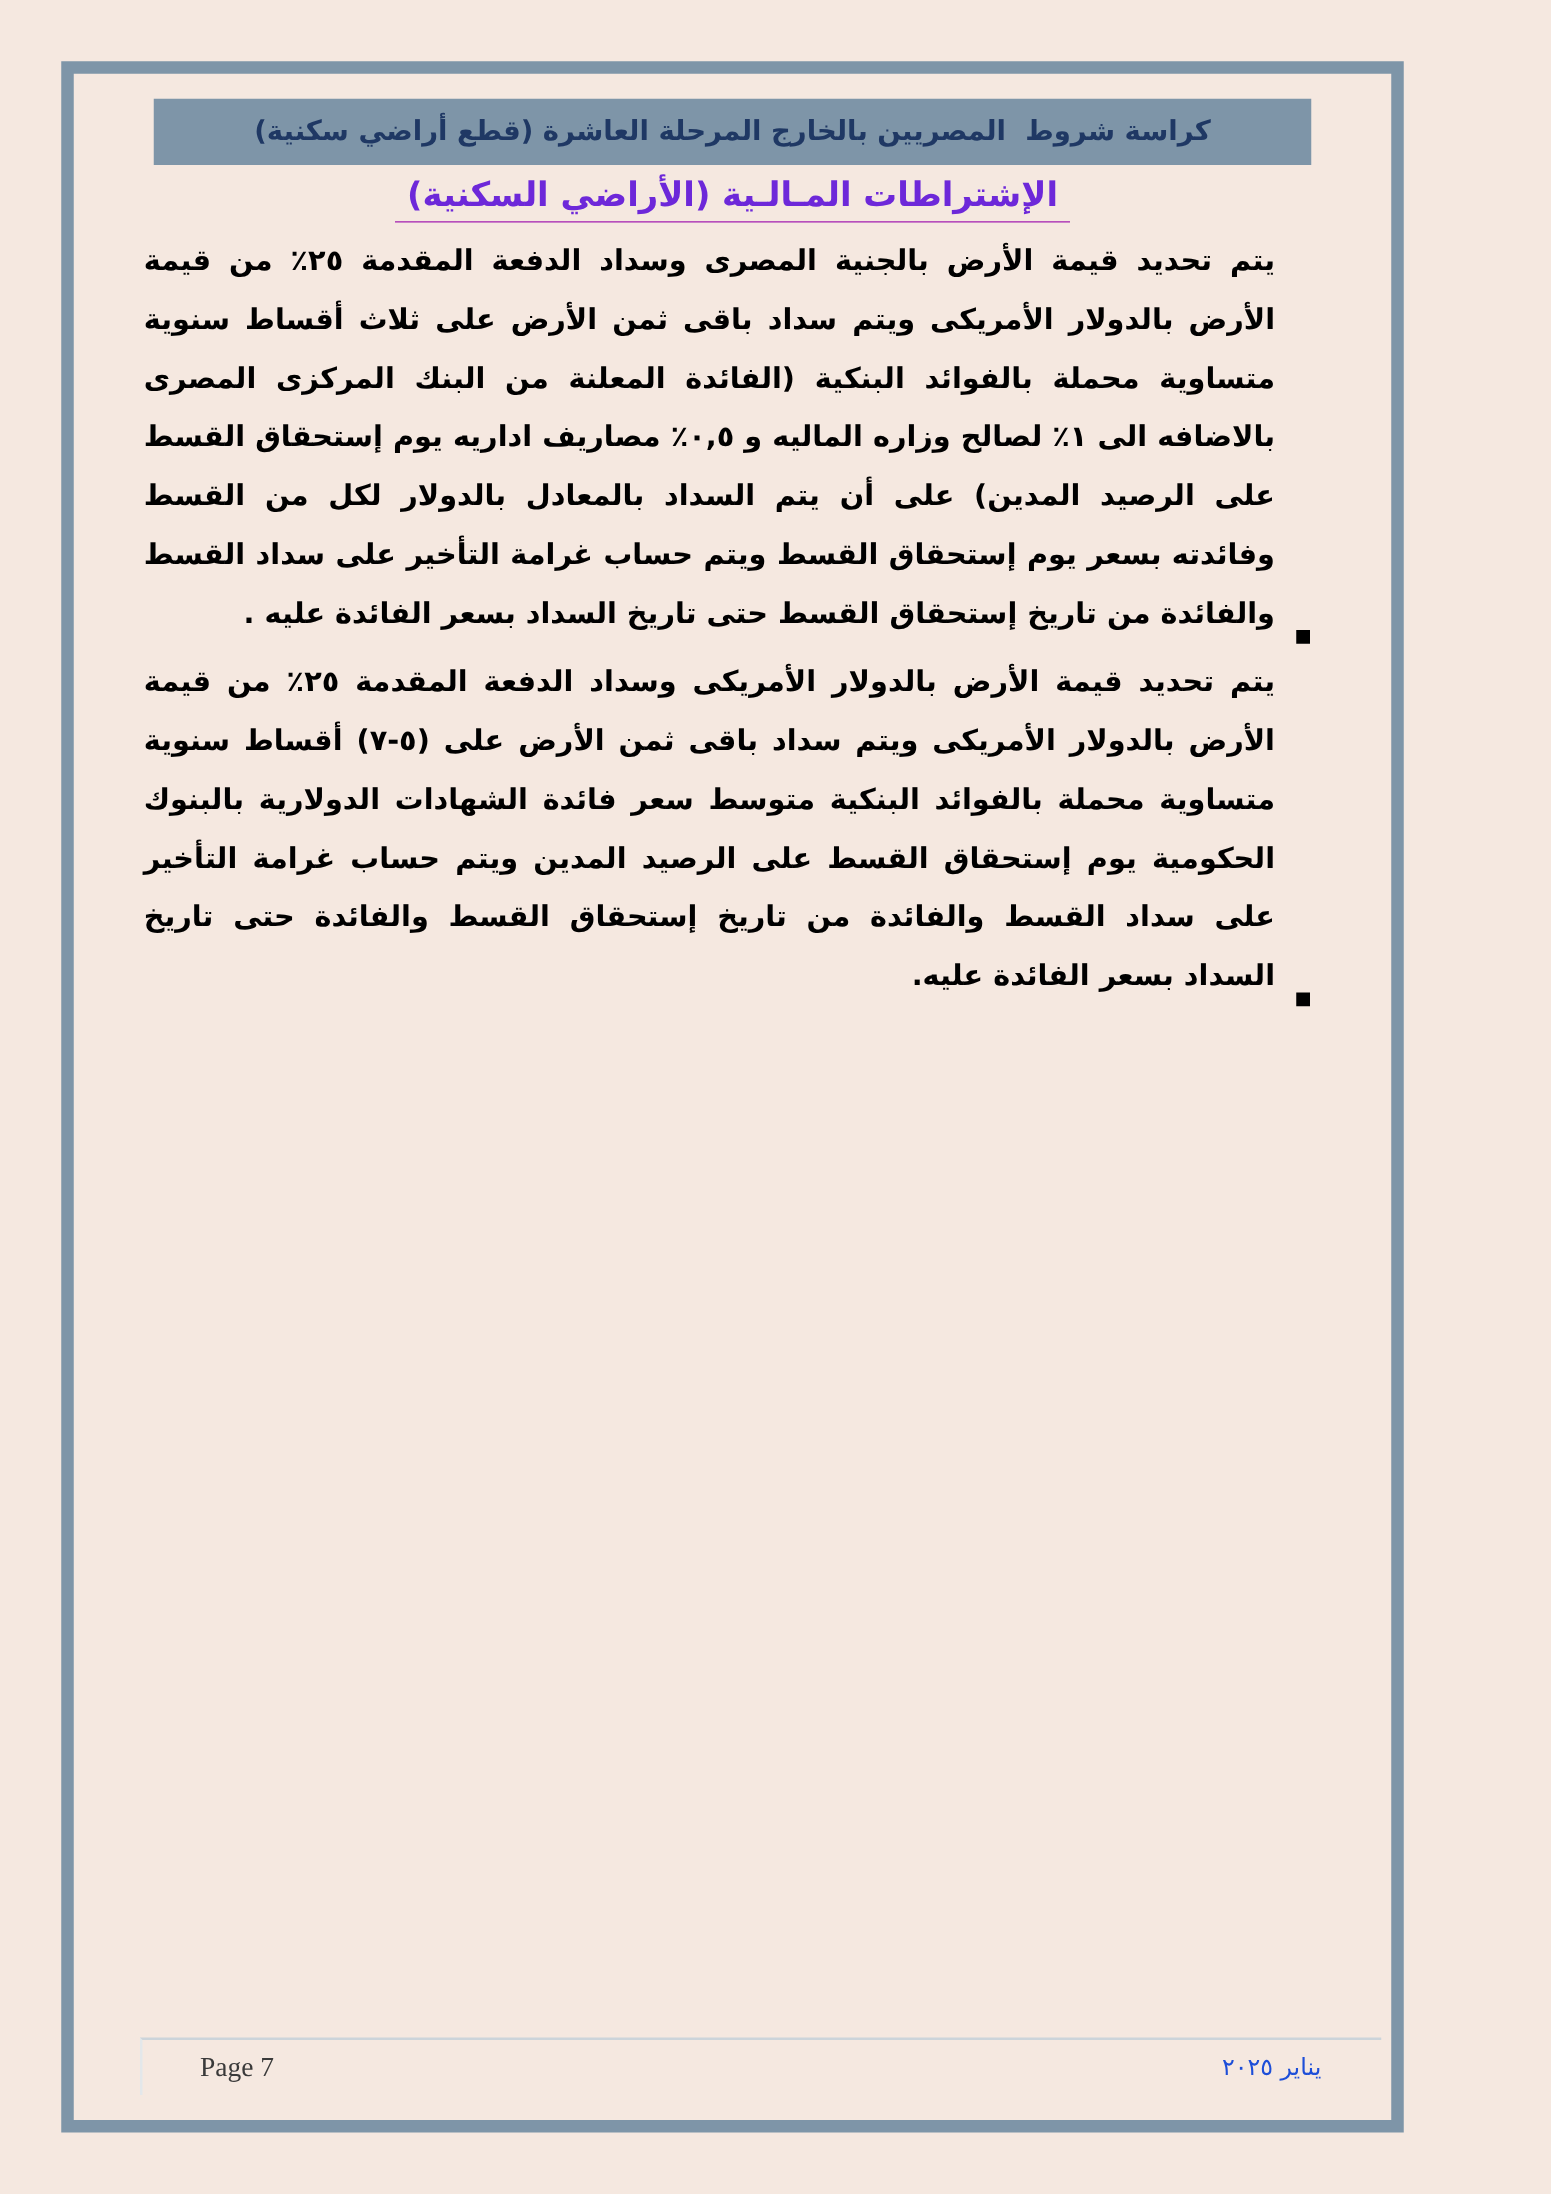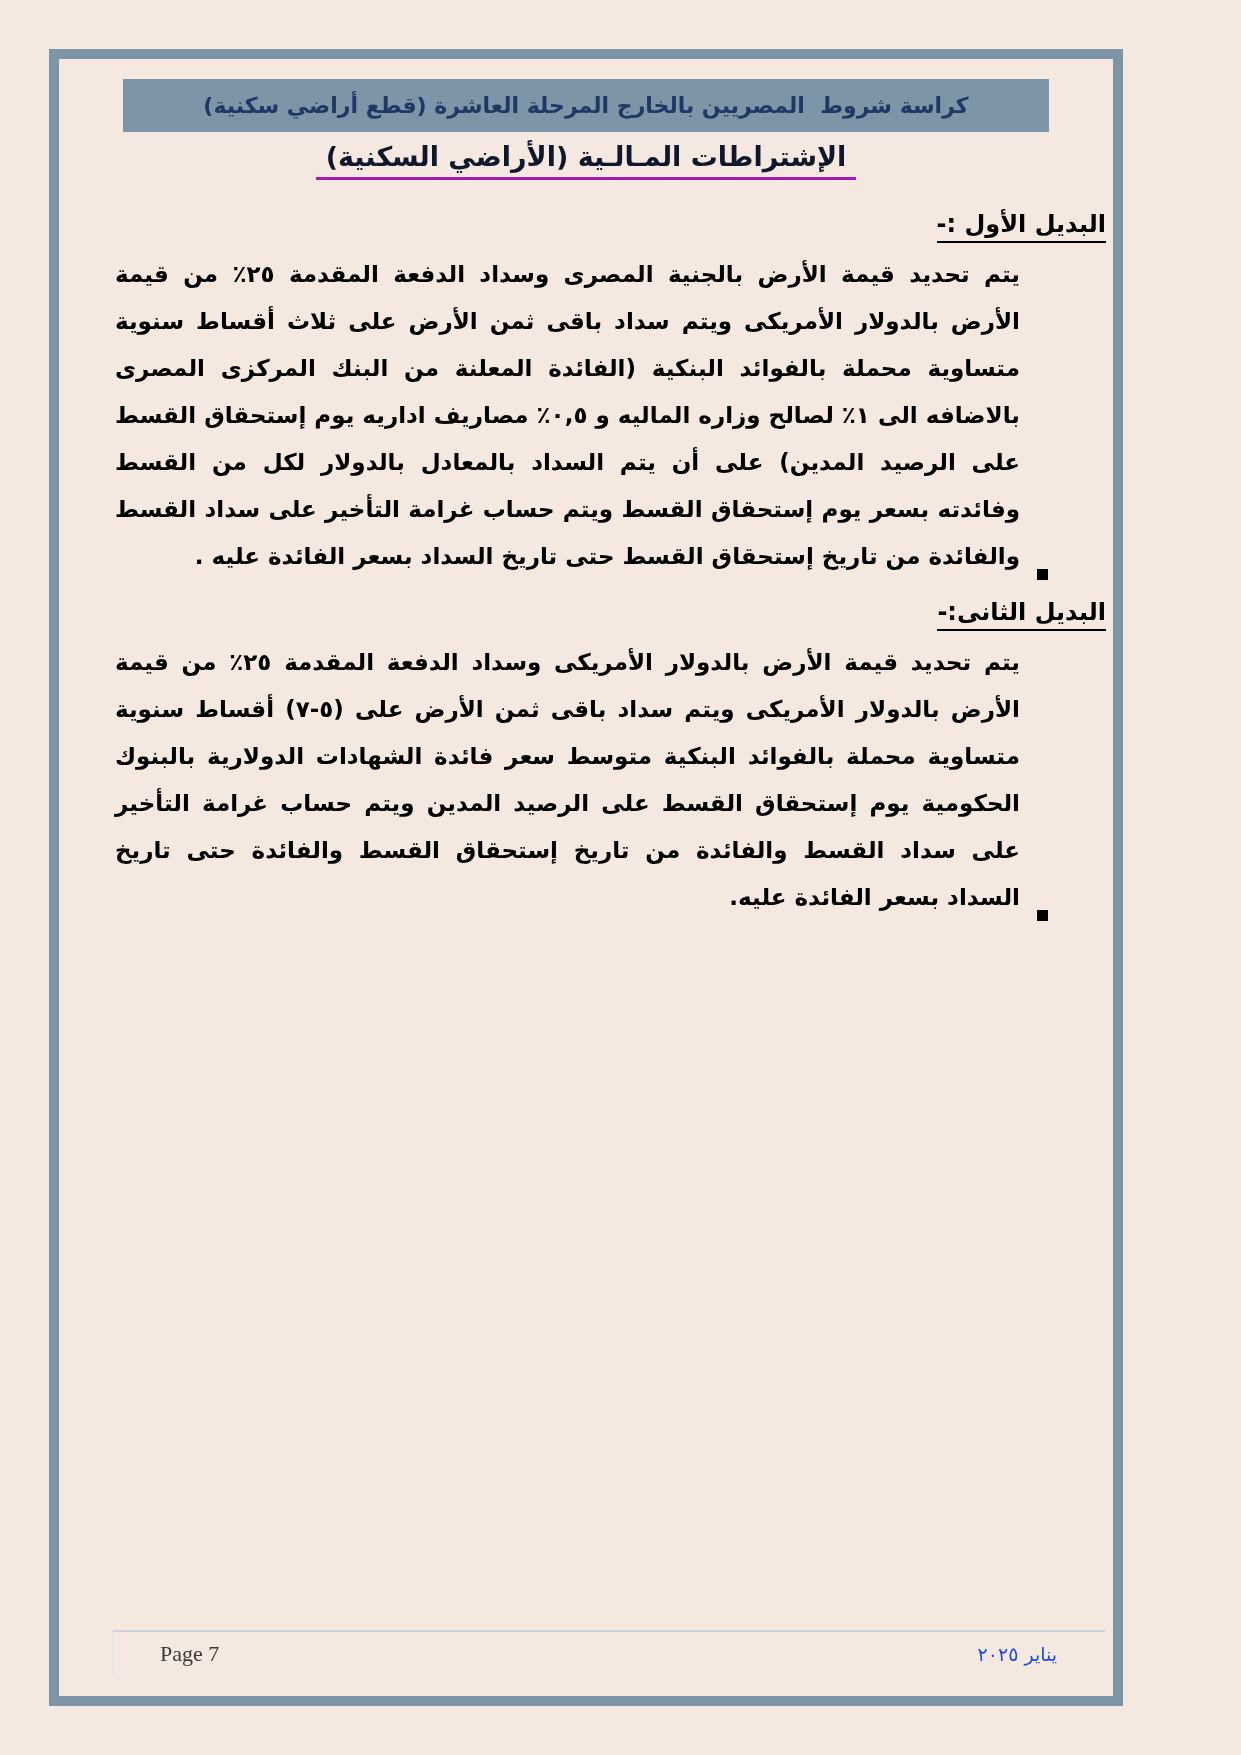--- a/index.html
+++ b/index.html
@@ -24,22 +24,22 @@
     display:flex;align-items:center;justify-content:center;
   }
   .header-bar span{
     color:#1f3864;font-size:22px;font-weight:bold;
     white-space:pre-wrap;direction:rtl;
   }
   
   .doc-title{text-align:center;margin-top:9px;direction:rtl;}
   .doc-title span{
     display:inline-block;
-    color:#0f172a;font-size:27px;font-weight:bold;
-    border-bottom:3px solid #a21caf;
+    color:#6d28d9;font-size:27px;font-weight:bold;
+    border-bottom:1px solid #a21caf;
     padding:0 10px 5px 10px;
   }
   
   .main-heading{direction:rtl;text-align:right;margin:26px 7px 0 0;}
   .main-heading span{
     display:inline-block;
     color:#1f3864;font-size:29px;font-weight:bold;
     border-bottom:4px solid #2e4e7e;
     padding-bottom:8px;
   }
@@ -96,31 +96,25 @@
     <span>كراسة شروط  المصريين بالخارج المرحلة العاشرة (قطع أراضي سكنية)</span>
   </div>
 
   <div class="doc-title">
     <span>الإشتراطات المـالـية (الأراضي السكنية)</span>
   </div>
 
 
   <div class="content">
 
-    <div class="alt-heading">
-      <span>البديل الأول :-</span>
-    </div>
     <div class="bullet inner">
       <span class="marker"></span>
       <div class="btext">يتم تحديد قيمة الأرض بالجنية المصرى وسداد الدفعة المقدمة ٢٥٪ من قيمة الأرض بالدولار الأمريكى ويتم سداد باقى ثمن الأرض على ثلاث أقساط سنوية متساوية محملة بالفوائد البنكية (الفائدة المعلنة من البنك المركزى المصرى بالاضافه الى ١٪ لصالح وزاره الماليه و ٠,٥٪ مصاريف اداريه يوم إستحقاق القسط على الرصيد المدين) على أن يتم السداد بالمعادل بالدولار لكل من القسط وفائدته بسعر يوم إستحقاق القسط ويتم حساب غرامة التأخير على سداد القسط والفائدة من تاريخ إستحقاق القسط حتى تاريخ السداد بسعر الفائدة عليه .</div>
     </div>
 
-    <div class="alt-heading alt2">
-      <span>البديل الثانى:-</span>
-    </div>
     <div class="bullet inner">
       <span class="marker"></span>
       <div class="btext">يتم تحديد قيمة الأرض بالدولار الأمريكى وسداد الدفعة المقدمة ٢٥٪ من قيمة الأرض بالدولار الأمريكى ويتم سداد باقى ثمن الأرض على (٥-٧) أقساط سنوية متساوية محملة بالفوائد البنكية متوسط سعر فائدة الشهادات الدولارية بالبنوك الحكومية يوم إستحقاق القسط على الرصيد المدين ويتم حساب غرامة التأخير على سداد القسط والفائدة من تاريخ إستحقاق القسط والفائدة حتى تاريخ السداد بسعر الفائدة عليه.</div>
     </div>
 
 
 
   </div>
 
   <div class="footer">

